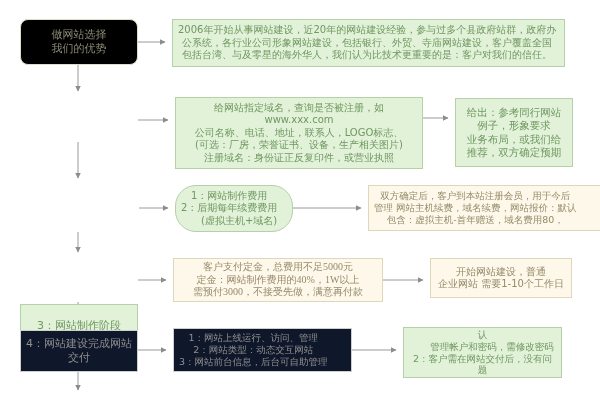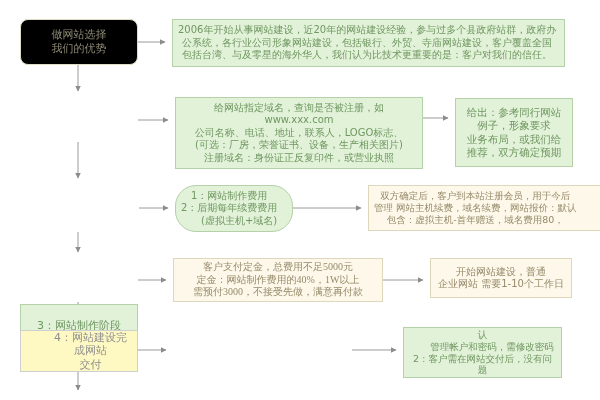--- a/index.html
+++ b/index.html
@@ -14,21 +14,21 @@
     display:flex; align-items:center; justify-content:center;
     white-space:pre-line; line-height:1.24; padding:2px 5px;
     text-align:center; overflow:hidden;
   }
   .ta-l { text-align:center; justify-content:flex-start; }
   .v-yellow { background:#000000; border-color:#e0ddc6; color:#8f8c76;border-radius:8px; }
   .v-green  { background:#e2f2d9; border-color:#b4d1a8; color:#6f9760; }
   .v-orange { background:#fbe4d1; border-color:#f2bf9b; color:#cf9366; }
   .v-cyan   { background:#d9eef3; border-color:#a6d5df; color:#71939a; }
   .v-cream  { background:#fdf8e9; border-color:#ded7bb; color:#97896a; }
-  .v-gray   { background:#fef9c3; border-color:#cfcfcf; color:#8f8f8f;padding-left:28px; }
+  .v-gray   { background:#0f172a; border-color:#cfcfcf; color:#8f8f8f; }
 
   #b0  { left:20px;  top:19px;  width:118px; height:46px; font-size:11px; }
   #b1  { left:172px; top:19px;  width:393px; height:48px; font-size:10px; }
   #b2  { left:20px;  top:98px;  width:118px; height:44px; font-size:11px; }
   #b3  { left:175px; top:97px;  width:248px; height:72px; font-size:10px; }
   #b4  { left:455px; top:98px;  width:118px; height:69px; font-size:10.5px; }
   #b5  { left:20px;  top:185px; width:119px; height:47px; font-size:11px; }
   #b6  { left:175px; top:185px; width:118px; height:47px; font-size:10px;border-radius:21px; }
   #b7  { left:368px; top:185px; width:236px; height:46px; font-size:9.5px; }
   #b8  { left:20px;  top:259px; width:118px; height:43px; font-size:11px;margin-top:45px; }
@@ -87,18 +87,21 @@
 管理 网站主机续费，域名续费，网站报价：默认
 包含：虚拟主机-首年赠送，域名费用80，</div>
   <div id="b8" class="box v-green">3：网站制作阶段</div>
   <div id="b9" class="box v-cream">客户支付定金，总费用不足5000元
 定金：网站制作费用的40%，1W以上
 需预付3000，不接受先做，满意再付款</div>
   <div id="b10" class="box v-cream">开始网站建设，普通
 企业网站 需要1-10个工作日</div>
   <div id="b11" class="box v-gray">4：网站建设完成网站
 交付</div>
+  <div id="b12" class="box v-gray ta-l">1：网站上线运行、访问、管理
+2：网站类型：动态交互网站
+3：网站前台信息，后台可自助管理</div>
   <div id="b13" class="box v-green ta-l">1：告知客户网站后台网址，与默认
 　　管理帐户和密码，需修改密码
 2：客户需在网站交付后，没有问题
 　　需要在1-2日内 支付尾款60%</div>
 
 </div>
 
 </body></html>

